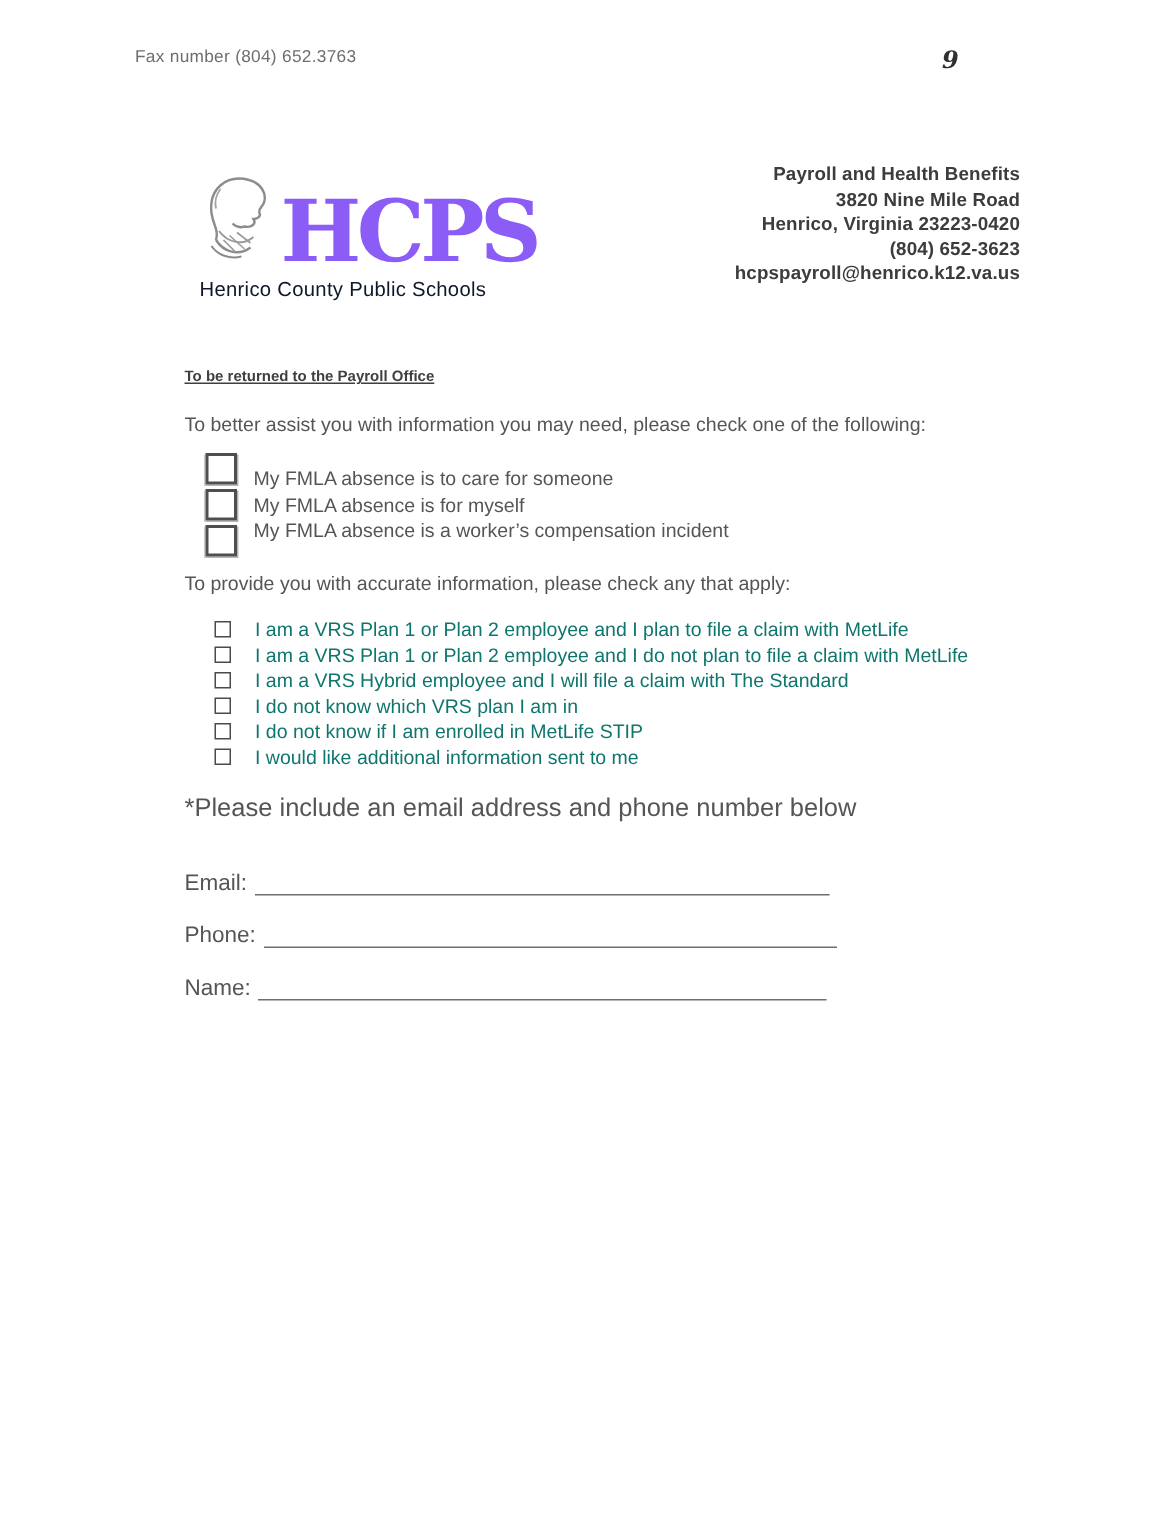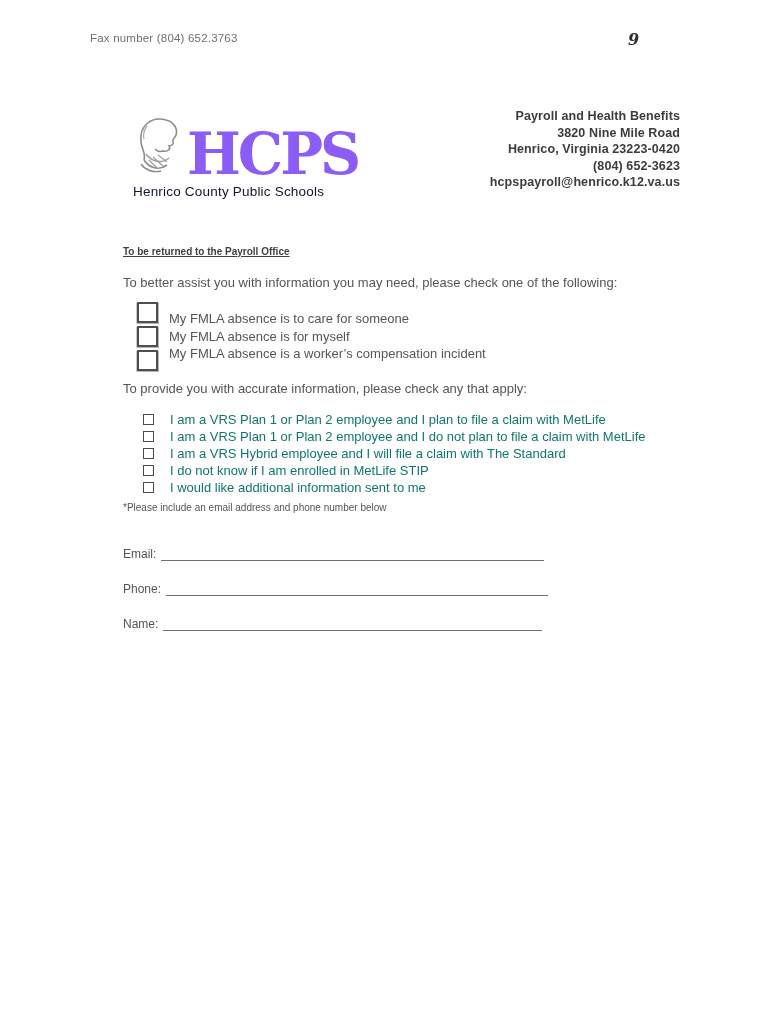--- a/index.html
+++ b/index.html
@@ -82,24 +82,24 @@
   .list2-row { display: flex; align-items: center; height: 17px; }
   .cb-sm {
     display: inline-block;
     flex: 0 0 auto;
     width: 11px; height: 11px;
     background: #ffffff;
     border: 1.7px solid #4a4a4a;
     margin-right: 16px;
   }
   .list2-label { font-size: 13px; color: #0f766e; white-space: nowrap; }
-  .footnote { font-size: 10px; color: #555555; margin-top: 6px; }
+  .footnote { font-size: 17px; color: #555555; margin-top: 16px; }
   .fields { margin-top: 31px; }
   .field-row { display: flex; align-items: flex-end; height: 17px; margin-bottom: 18px; }
-  .field-label { font-size: 12px; color: #555555; margin-right: 5px; }
+  .field-label { font-size: 15px; color: #555555; margin-right: 5px; }
   .field-line { border-bottom: 1px solid #6f6f6f; height: 14px; }
   .line-email { width: 383px; }
   .line-phone { width: 382px; }
   .line-name  { width: 379px; }
 </style>
 </head>
 <body>
 
 <div class="page">
 
@@ -161,20 +161,24 @@
       <div class="list2-row">
         <span class="cb-sm"></span>
         <span class="list2-label">I am a VRS Plan 1 or Plan 2 employee and I do not plan to file a claim with MetLife</span>
       </div>
       <div class="list2-row">
         <span class="cb-sm"></span>
         <span class="list2-label">I am a VRS Hybrid employee and I will file a claim with The Standard</span>
       </div>
       <div class="list2-row">
         <span class="cb-sm"></span>
+        <span class="list2-label">I do not know which VRS plan I am in</span>
+      </div>
+      <div class="list2-row">
+        <span class="cb-sm"></span>
         <span class="list2-label">I do not know if I am enrolled in MetLife STIP</span>
       </div>
       <div class="list2-row">
         <span class="cb-sm"></span>
         <span class="list2-label">I would like additional information sent to me</span>
       </div>
     </div>
 
     <div class="footnote">*Please include an email address and phone number below</div>
 

